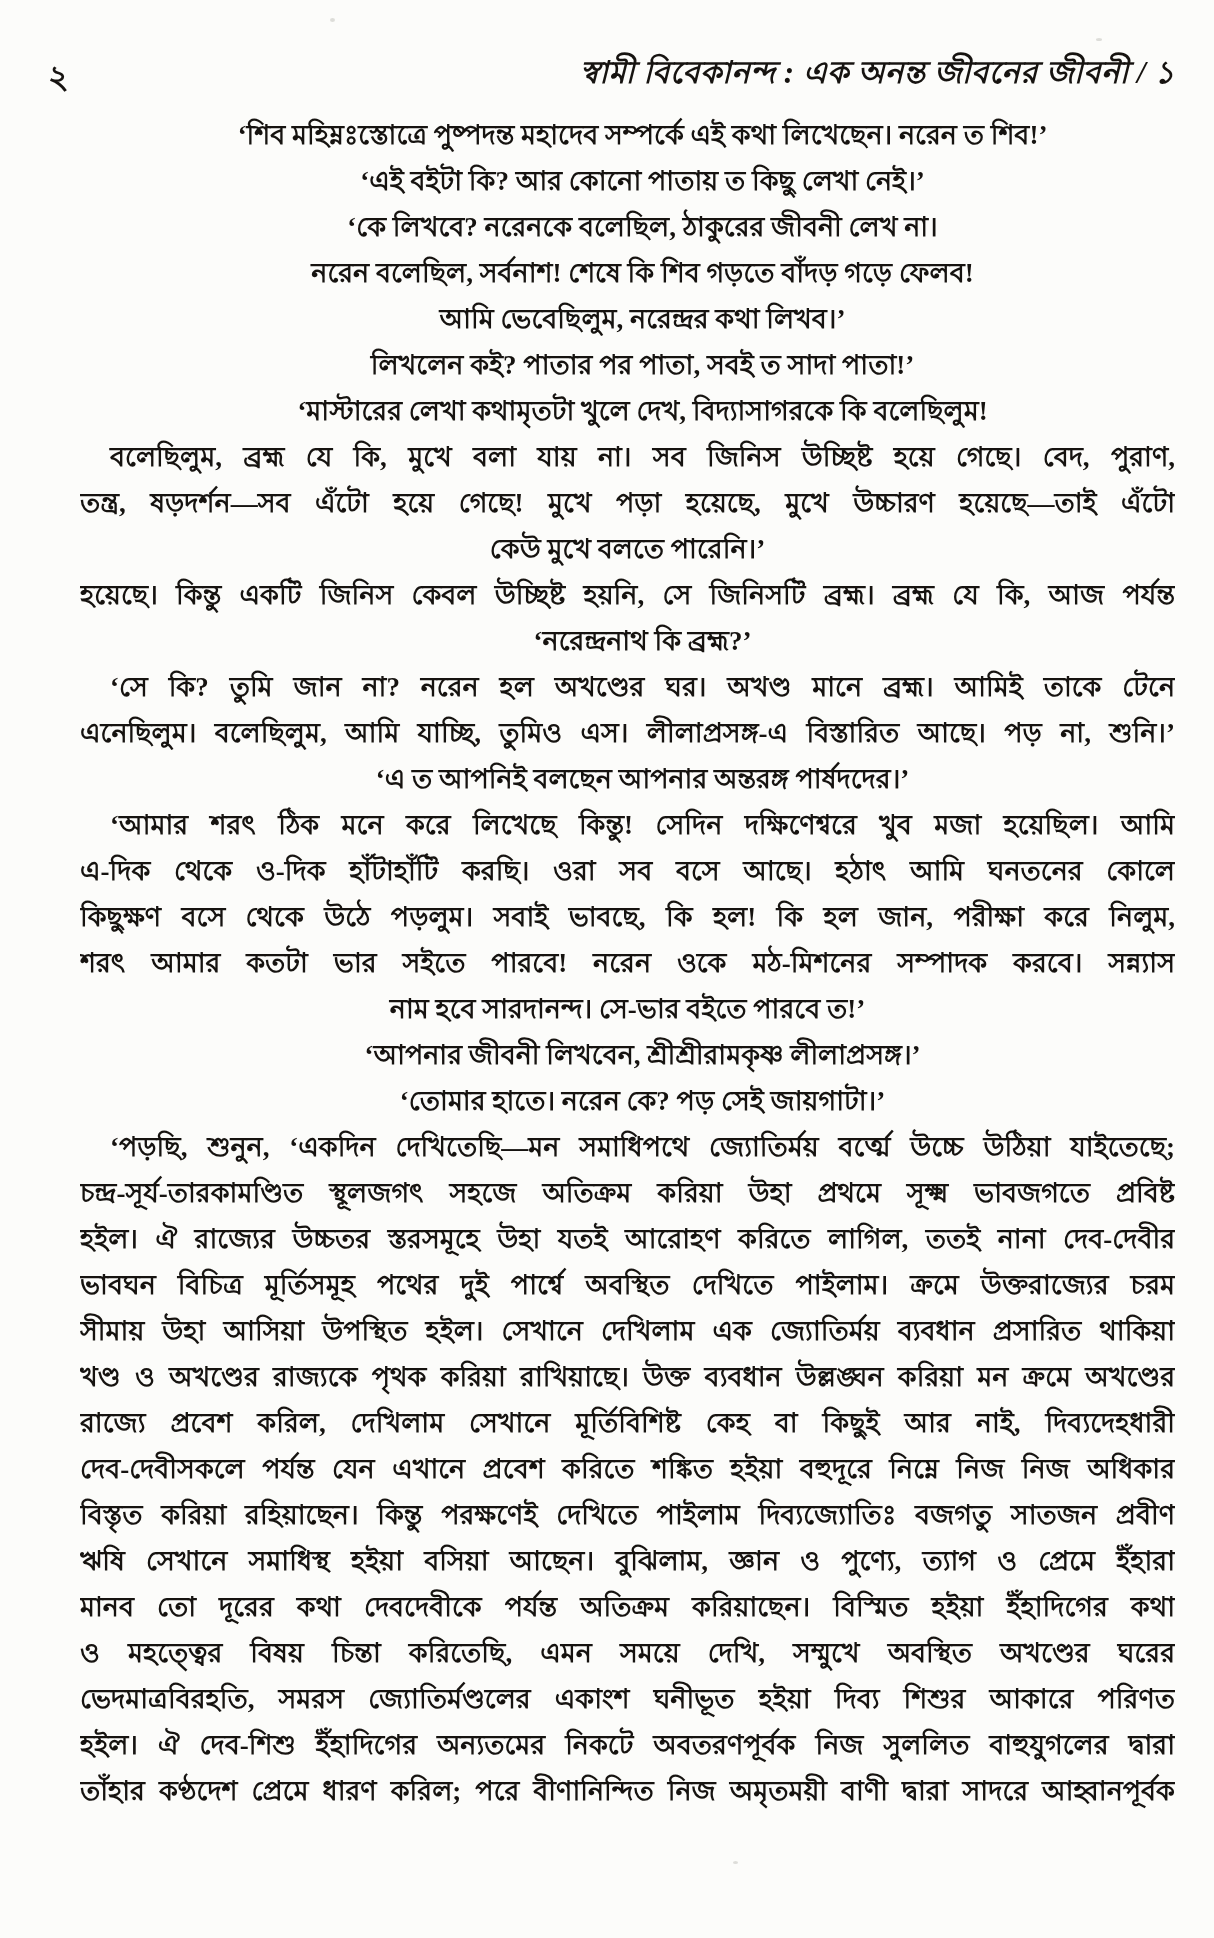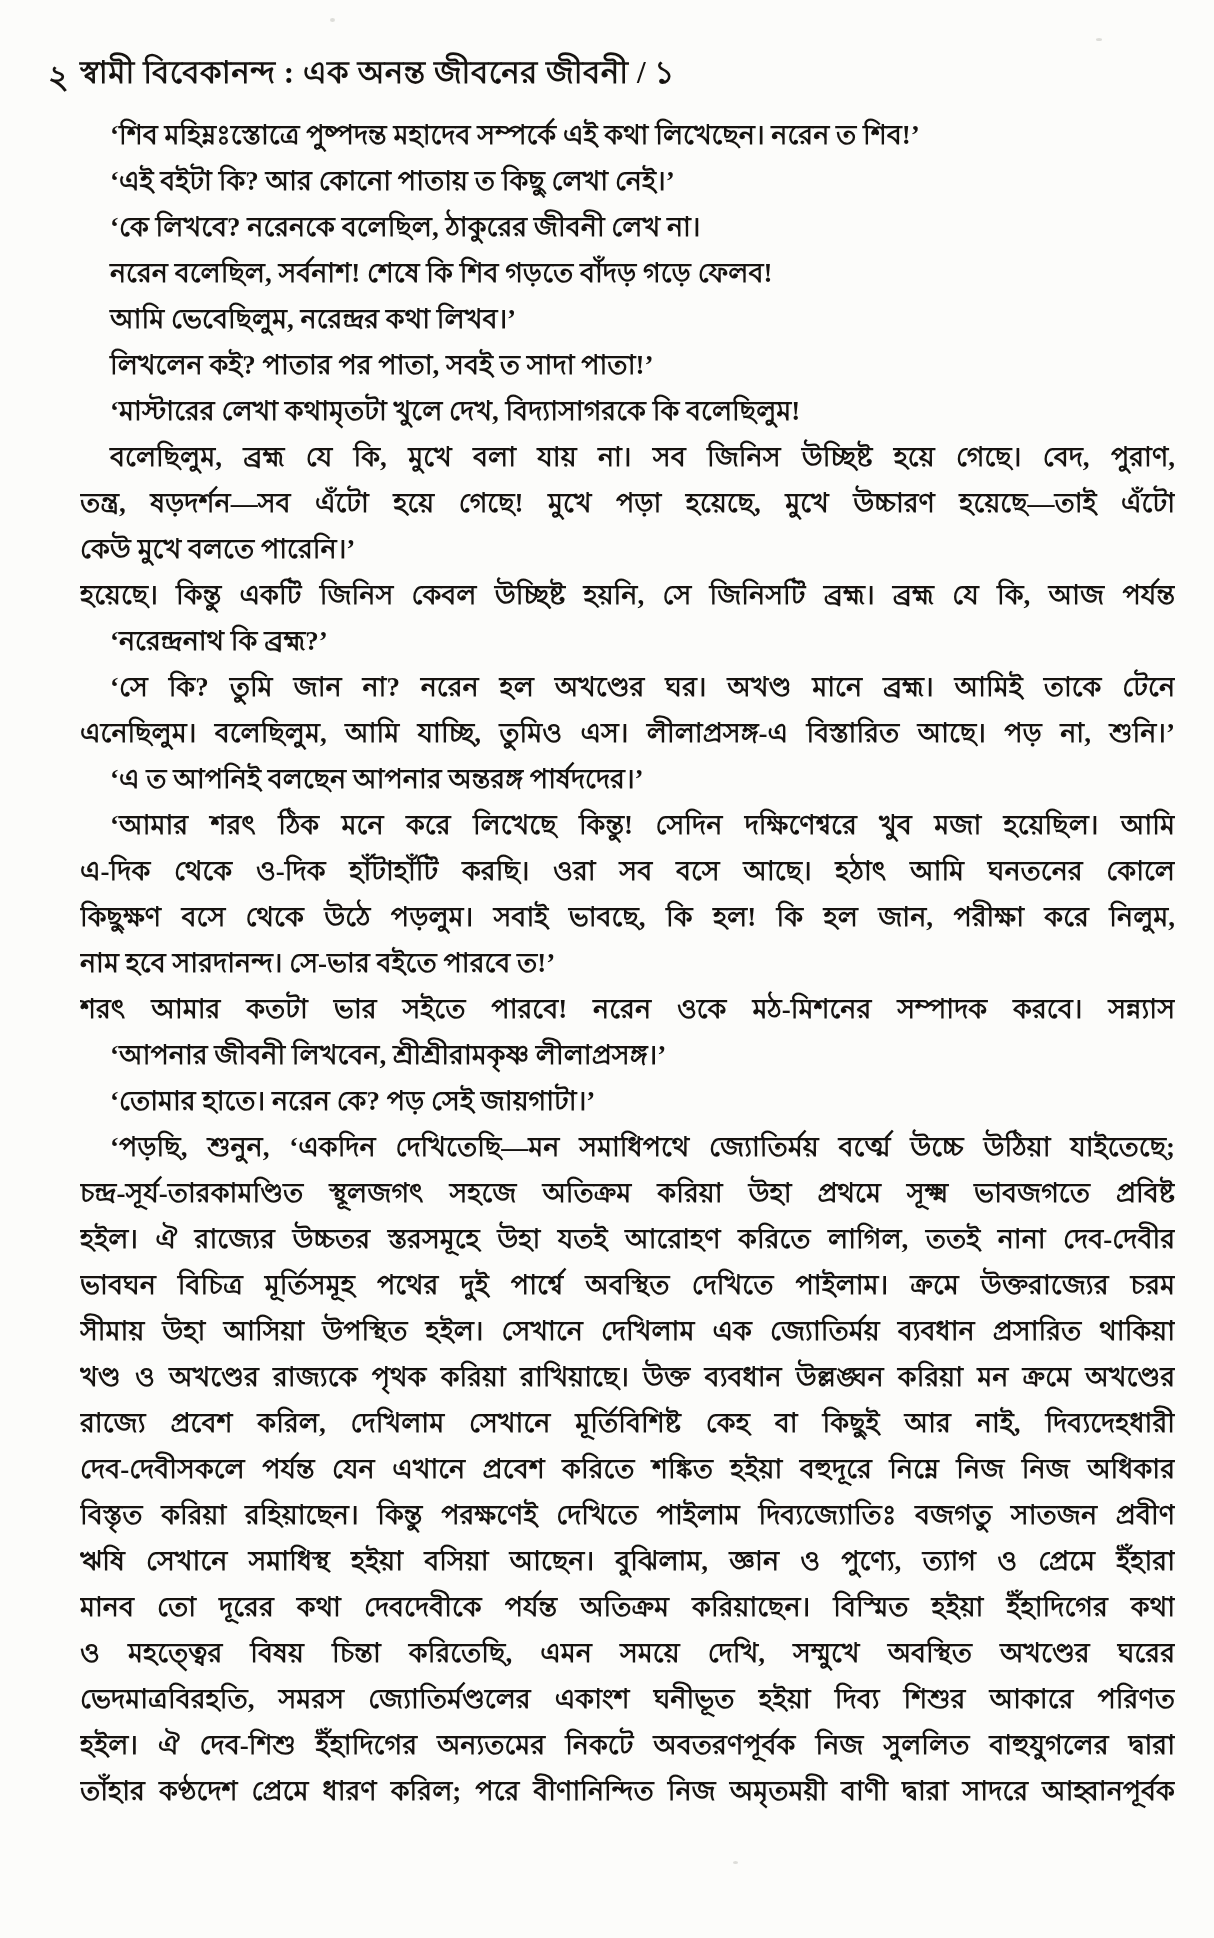--- a/index.html
+++ b/index.html
@@ -40,40 +40,42 @@
     left: 48px;
     top: 4px;
     font-size: 32px;
     font-weight: bold;
   }
   .running-title {
     position: absolute;
     left: 80px;
     width: 1095px;
     top: 0;
-    text-align: left;
+    text-align: right;
     font-size: 31px;
     font-weight: bold;
     letter-spacing: .5px;
     white-space: nowrap;
+    font-style: italic;
   }
 
   .text-block {
     position: absolute;
     left: 80px;
     top: 112px;
     width: 1095px;
   }
   .line {
     height: 46px;
     line-height: 46px;
     font-size: 27px;
     font-weight: 600;
     white-space: nowrap;
     overflow: hidden;
+    text-align: center;
   }
   .line.fill {
     white-space: normal;
     text-align: justify;
     text-align-last: justify;
   }
   .line.indent {
     text-indent: 30px;
   }
 </style>
@@ -102,22 +104,22 @@
       <div class="line fill">তন্ত্র, ষড়দর্শন—সব এঁটো হয়ে গেছে! মুখে পড়া হয়েছে, মুখে উচ্চারণ হয়েছে—তাই এঁটো</div>
       <div class="line">কেউ মুখে বলতে পারেনি।’</div>
       <div class="line fill">হয়েছে। কিন্তু একটি জিনিস কেবল উচ্ছিষ্ট হয়নি, সে জিনিসটি ব্রহ্ম। ব্রহ্ম যে কি, আজ পর্যন্ত</div>
       <div class="line indent">‘নরেন্দ্রনাথ কি ব্রহ্ম?’</div>
       <div class="line indent fill">‘সে কি? তুমি জান না? নরেন হল অখণ্ডের ঘর। অখণ্ড মানে ব্রহ্ম। আমিই তাকে টেনে</div>
       <div class="line fill">এনেছিলুম। বলেছিলুম, আমি যাচ্ছি, তুমিও এস। লীলাপ্রসঙ্গ-এ বিস্তারিত আছে। পড় না, শুনি।’</div>
       <div class="line indent">‘এ ত আপনিই বলছেন আপনার অন্তরঙ্গ পার্ষদদের।’</div>
       <div class="line indent fill">‘আমার শরৎ ঠিক মনে করে লিখেছে কিন্তু! সেদিন দক্ষিণেশ্বরে খুব মজা হয়েছিল। আমি</div>
       <div class="line fill">এ-দিক থেকে ও-দিক হাঁটাহাঁটি করছি। ওরা সব বসে আছে। হঠাৎ আমি ঘনতনের কোলে</div>
       <div class="line fill">কিছুক্ষণ বসে থেকে উঠে পড়লুম। সবাই ভাবছে, কি হল! কি হল জান, পরীক্ষা করে নিলুম,</div>
+      <div class="line fill">শরৎ আমার কতটা ভার সইতে পারবে! নরেন ওকে মঠ-মিশনের সম্পাদক করবে। সন্ন্যাস</div>
       <div class="line">নাম হবে সারদানন্দ। সে-ভার বইতে পারবে ত!’</div>
-      <div class="line fill">শরৎ আমার কতটা ভার সইতে পারবে! নরেন ওকে মঠ-মিশনের সম্পাদক করবে। সন্ন্যাস</div>
       <div class="line indent">‘আপনার জীবনী লিখবেন, শ্রীশ্রীরামকৃষ্ণ লীলাপ্রসঙ্গ।’</div>
       <div class="line indent">‘তোমার হাতে। নরেন কে? পড় সেই জায়গাটা।’</div>
       <div class="line indent fill">‘পড়ছি, শুনুন, ‘একদিন দেখিতেছি—মন সমাধিপথে জ্যোতির্ময় বর্ত্মে উচ্চে উঠিয়া যাইতেছে;</div>
       <div class="line fill">চন্দ্র-সূর্য-তারকামণ্ডিত স্থূলজগৎ সহজে অতিক্রম করিয়া উহা প্রথমে সূক্ষ্ম ভাবজগতে প্রবিষ্ট</div>
       <div class="line fill">হইল। ঐ রাজ্যের উচ্চতর স্তরসমূহে উহা যতই আরোহণ করিতে লাগিল, ততই নানা দেব-দেবীর</div>
       <div class="line fill">ভাবঘন বিচিত্র মূর্তিসমূহ পথের দুই পার্শ্বে অবস্থিত দেখিতে পাইলাম। ক্রমে উক্তরাজ্যের চরম</div>
       <div class="line fill">সীমায় উহা আসিয়া উপস্থিত হইল। সেখানে দেখিলাম এক জ্যোতির্ময় ব্যবধান প্রসারিত থাকিয়া</div>
       <div class="line fill">খণ্ড ও অখণ্ডের রাজ্যকে পৃথক করিয়া রাখিয়াছে। উক্ত ব্যবধান উল্লঙ্ঘন করিয়া মন ক্রমে অখণ্ডের</div>
       <div class="line fill">রাজ্যে প্রবেশ করিল, দেখিলাম সেখানে মূর্তিবিশিষ্ট কেহ বা কিছুই আর নাই, দিব্যদেহধারী</div>
       <div class="line fill">দেব-দেবীসকলে পর্যন্ত যেন এখানে প্রবেশ করিতে শঙ্কিত হইয়া বহুদূরে নিম্নে নিজ নিজ অধিকার</div>

